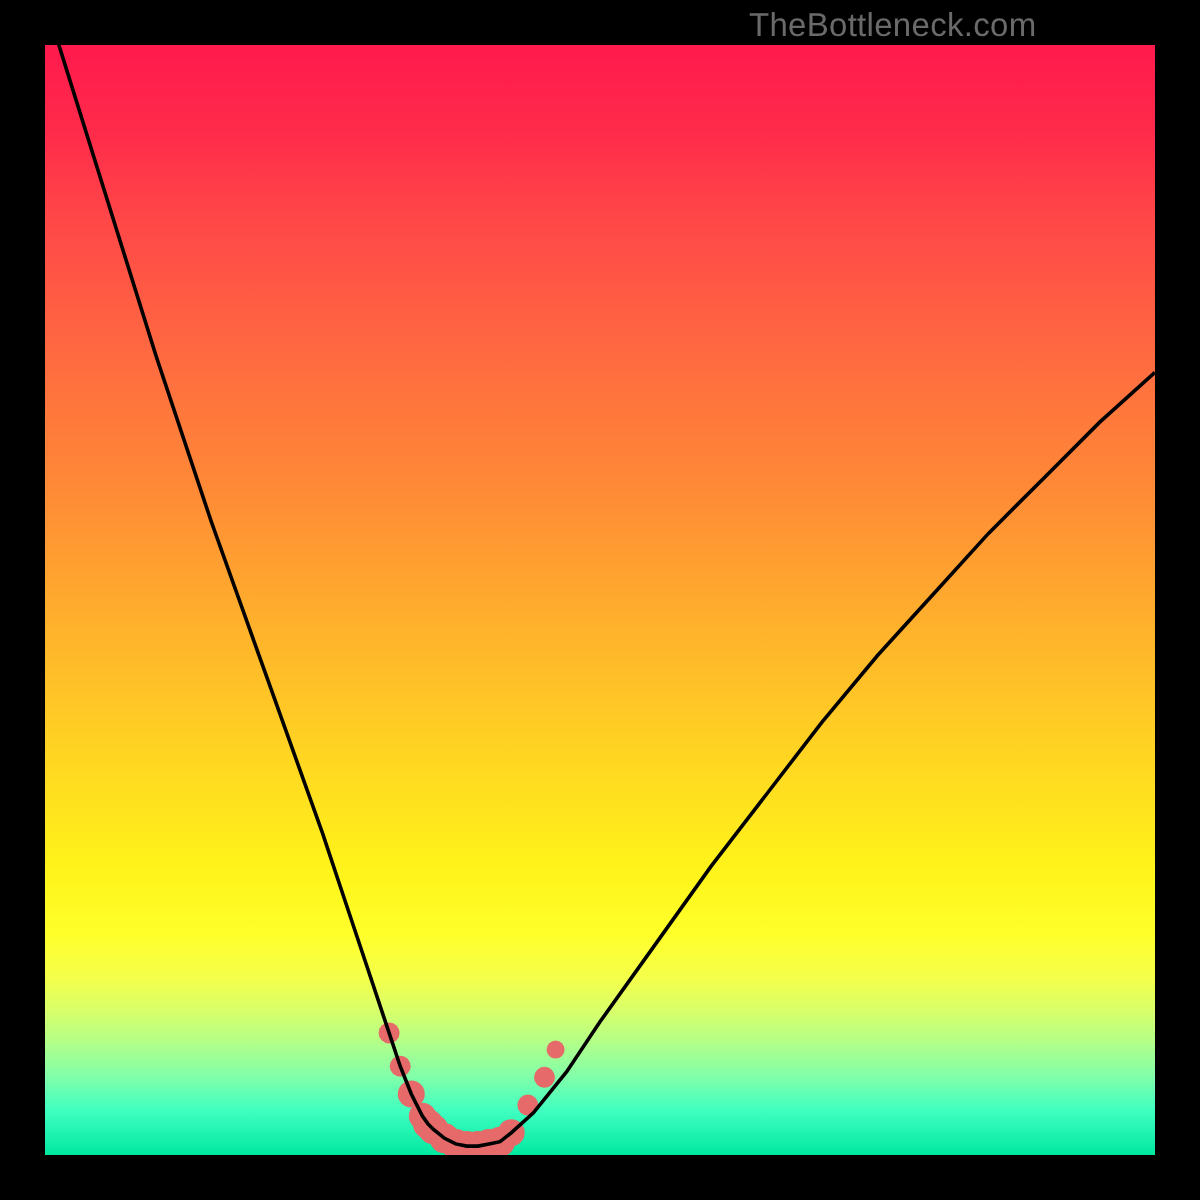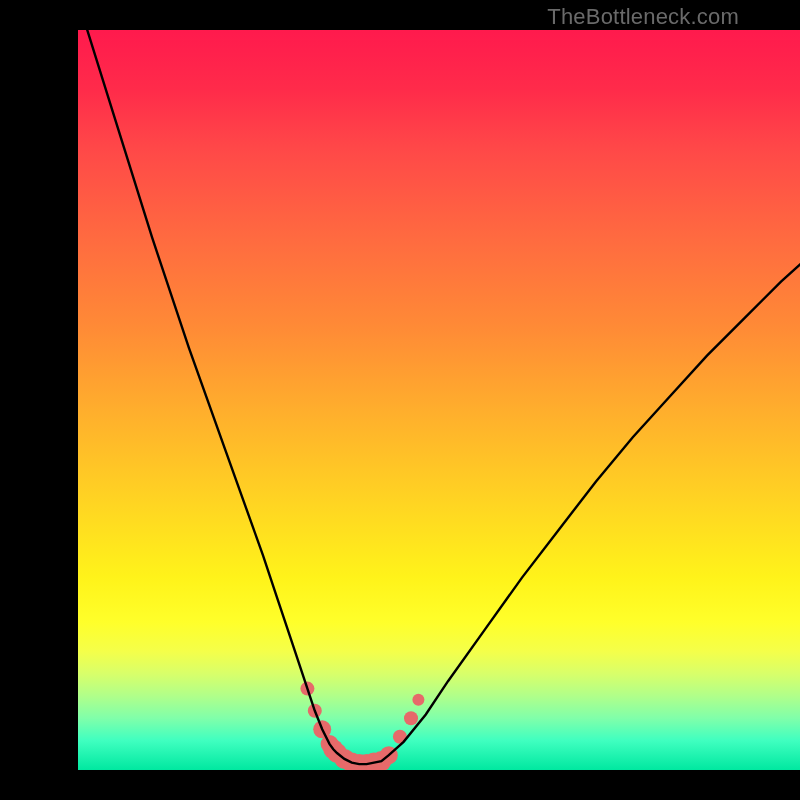--- a/index.html
+++ b/index.html
@@ -11,21 +11,20 @@
     overflow: hidden;
     font-family: Arial, sans-serif;
   }
   .frame {
     position: absolute;
     top: 0;
     left: 0;
     width: 701px;
     height: 800px;
     background: #000;
-    margin-left: 48px;
   }
   .plot {
     position: absolute;
     top: 30px;
     left: 30px;
     width: 740px;
     height: 740px;
     background: linear-gradient(to bottom,
       #ff1a4d 0%,
       #ff2b4a 8%,

